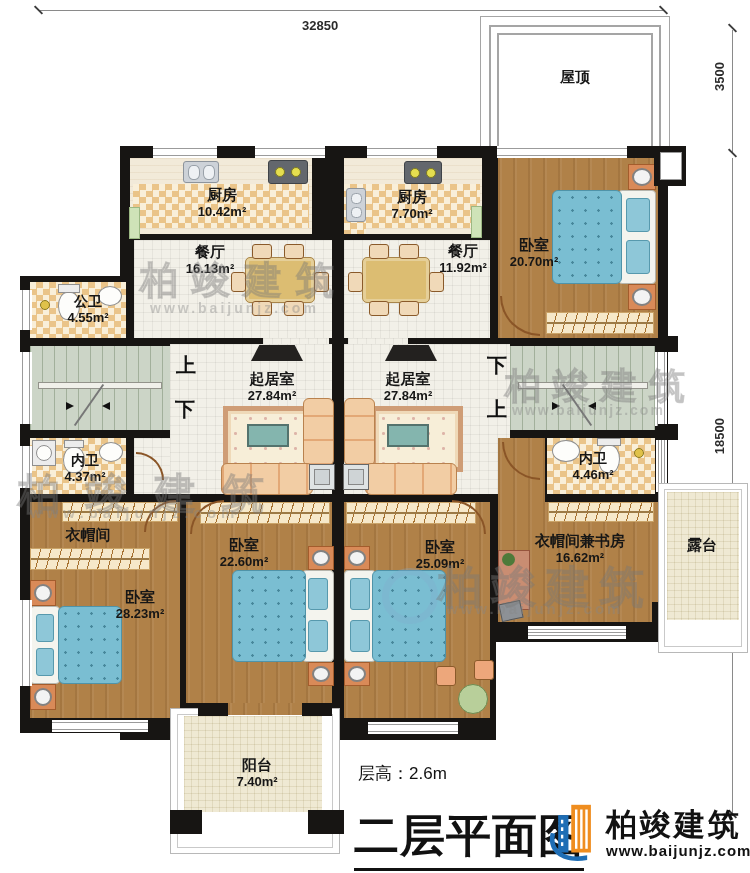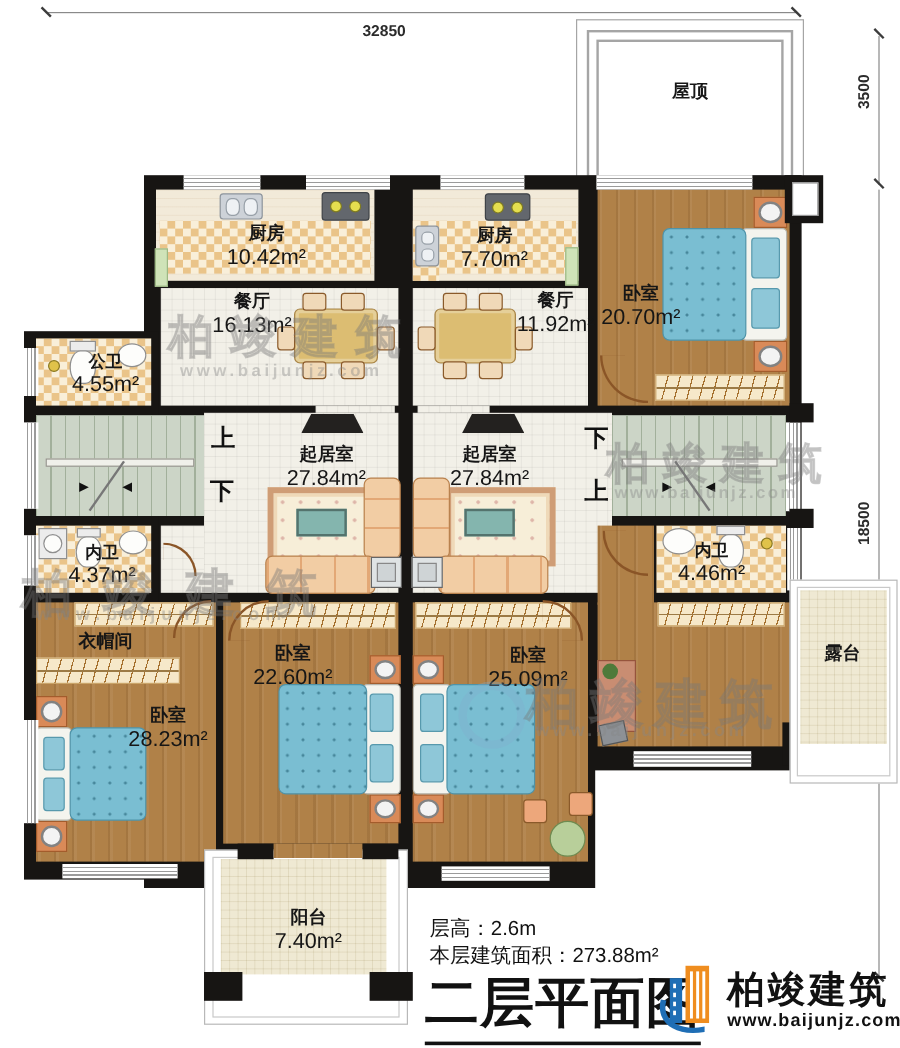--- a/index.html
+++ b/index.html
@@ -39,21 +39,21 @@
   .burner{background:#e5de4f;border:1px solid #7e7a22;border-radius:50%;}
   .ksink{background:#cdd2d8;border:1px solid #8d949c;border-radius:3px;}
   .basin{background:#eef1f4;border:1px solid #98a0a8;border-radius:40%;}
   .greens{background:#cfe3b8;border:1px solid #9cb884;}
   .rail{background:#f0f0ea;border:1px solid #93938b;box-sizing:border-box;}
   .breakln{background:#777;}
   .tv{background:#23211f;clip-path:polygon(16% 0,84% 0,100% 100%,0 100%);}
   .arc{box-sizing:border-box;}
   .label{position:absolute;transform:translateX(-50%);text-align:center;color:#161616;line-height:1.2;white-space:nowrap;}
   .rn{font-weight:700;font-size:15px;display:block;}
-  .ra{font-weight:400;font-size:18px;display:block;}
+  .ra{font-weight:700;font-size:13px;display:block;}
   .rn-sm{font-weight:700;font-size:14px;display:block;}
   .updown{position:absolute;font-size:20px;font-weight:700;color:#101010;}
   .roofbox{border:2px solid #a5a5a5;background:#fff;box-sizing:border-box;}
   .dimline{background:#8a8a8a;}
   .dimtext{position:absolute;color:#2b2b2b;font-weight:700;font-size:13px;white-space:nowrap;}
   .vtext{writing-mode:vertical-rl;transform:rotate(180deg);}
   .tick{position:absolute;width:11px;height:2px;background:#3c3c3c;transform:rotate(45deg);}
   .wm{position:absolute;color:rgba(125,125,125,.16);-webkit-text-stroke:1px rgba(120,120,120,.34);font-weight:700;white-space:nowrap;}
   .wmsite{position:absolute;color:rgba(135,135,135,.4);font-weight:700;white-space:nowrap;}
   .wmlogo{position:absolute;border:7px solid rgba(130,170,205,.32);border-radius:50%;}
@@ -313,20 +313,24 @@
       <span class="ra">28.23m²</span>
     </div>
   <div class="label" style="left:244px;top:536px;">
       <span class="rn">卧室</span>
       <span class="ra">22.60m²</span>
     </div>
   <div class="label" style="left:440px;top:538px;">
       <span class="rn">卧室</span>
       <span class="ra">25.09m²</span>
     </div>
+  <div class="label" style="left:580px;top:532px;">
+      <span class="rn">衣帽间兼书房</span>
+      <span class="ra">16.62m²</span>
+    </div>
   <div class="label" style="left:702px;top:536px;">
       <span class="rn">露台</span>
     </div>
   <div class="label" style="left:257px;top:756px;">
       <span class="rn">阳台</span>
       <span class="ra">7.40m²</span>
     </div>
 
   <div class="updown" style="left:176px;top:352px;">上</div>
   <div class="updown" style="left:175px;top:396px;">下</div>
@@ -337,21 +341,20 @@
   <div class="wmsite" style="left:150px;top:300px;font-size:14px;letter-spacing:3px;">www.baijunjz.com</div>
   <div class="wm" style="left:505px;top:362px;font-size:36px;letter-spacing:12px;">柏竣建筑</div>
   <div class="wmsite" style="left:512px;top:402px;font-size:14px;letter-spacing:2px;">www.baijunjz.com</div>
   <div class="wm" style="left:18px;top:466px;font-size:42px;letter-spacing:26px;">柏竣建筑</div>
   <div class="wmsite" style="left:30px;top:504px;font-size:15px;letter-spacing:5px;">www.baijunjz.com</div>
   <div class="wmlogo" style="left:382px;top:568px;width:42px;height:42px;"></div>
   <div class="wm" style="left:438px;top:558px;font-size:44px;letter-spacing:10px;">柏竣建筑</div>
   <div class="wmsite" style="left:446px;top:600px;font-size:15px;letter-spacing:3px;">www.baijunjz.com</div>
 
   <div class="ftext" style="left:358px;top:762px;font-size:17px;">层高：2.6m</div>
-  <div class="ftext" style="left:358px;top:785px;font-size:17px;">本层建筑面积：273.88m²</div>
   <div class="ftext" style="left:354px;top:806px;font-size:45px;font-weight:700;letter-spacing:1px;border-bottom:3px solid #111;padding-bottom:2px;">二层平面图</div>
   <div class="abs" style="left:546px;top:800px;width:58px;height:62px;">
     <svg width="58" height="62" viewBox="0 0 62 66">
       <path d="M10 36 C5 52 20 64 44 59 L44 64 C16 69 0 54 5 35 Z" fill="#1f6eb5"></path>
       <rect x="13" y="16" width="11" height="40" fill="#1f6eb5"></rect>
       <rect x="16" y="21" width="2.5" height="4" fill="#fff"></rect>
       <rect x="16" y="29" width="2.5" height="4" fill="#fff"></rect>
       <rect x="16" y="37" width="2.5" height="4" fill="#fff"></rect>
       <rect x="16" y="45" width="2.5" height="4" fill="#fff"></rect>
       <rect x="27" y="5" width="21" height="51" fill="#ef8d1f"></rect>

